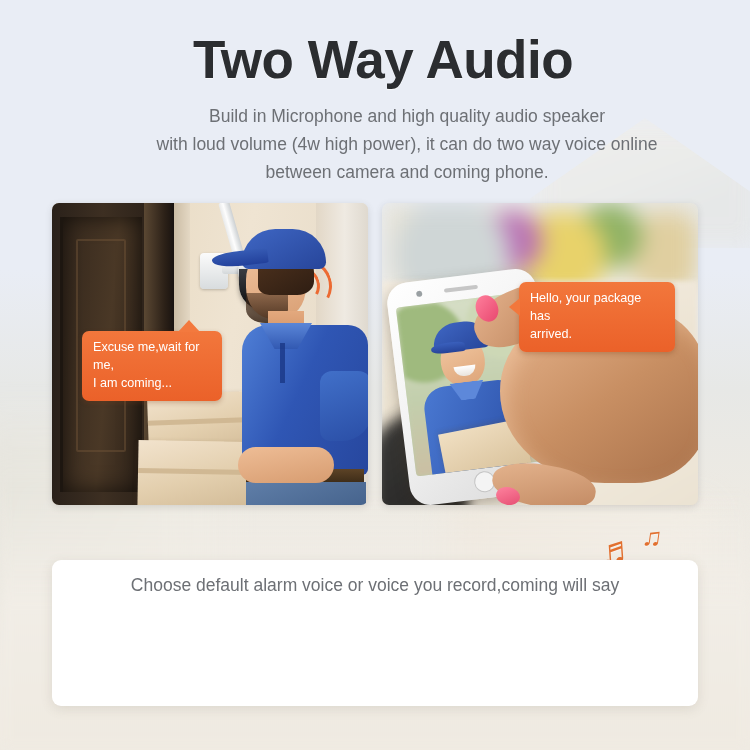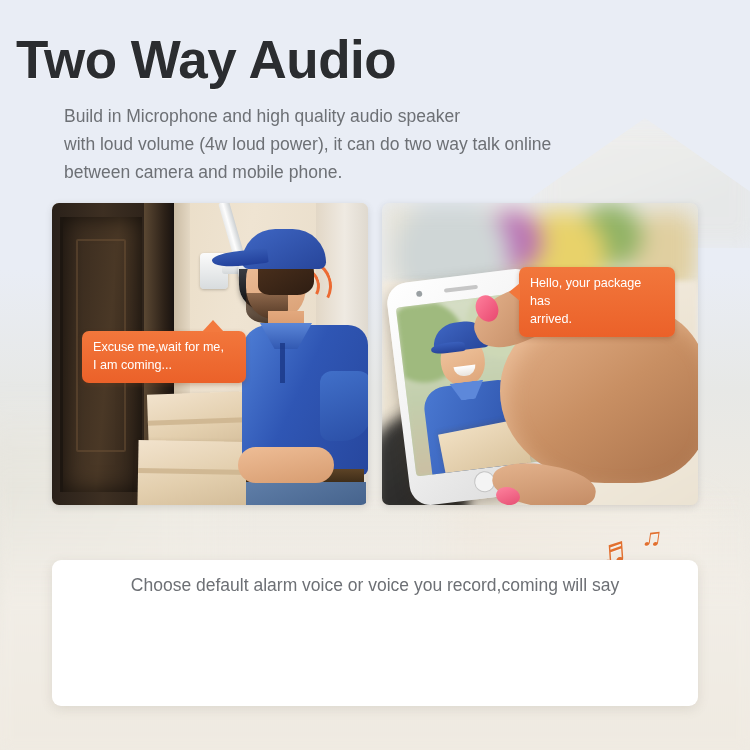--- a/index.html
+++ b/index.html
@@ -43,21 +43,21 @@
     filter:blur(6px);
   }
   .bg-blur-topright2 {
     position:absolute; right:40px; top:505px;
     width:260px; height:120px;
     background:linear-gradient(135deg,#efe6da,#f6f2ea);
     filter:blur(16px); opacity:.8;
   }
 
   
-  .header { position:absolute; left:16px; right:0; top:32px; }
+  .header { position:absolute; left:16px; right:0; top:32px; text-align:center; }
   .title {
     font-size:53px; font-weight:bold; color:#2b2d30;
     letter-spacing:-.5px; line-height:1.05;
     text-shadow:0 1px 1px rgba(255,255,255,.75);
   }
   .subtitle {
     margin-top:14px; font-size:17.5px; color:#6d7075;
     line-height:1.62; font-weight:400;padding-left:48px;
   }
 
@@ -381,27 +381,27 @@
   
   .bubble {
     position:absolute;
     background:linear-gradient(180deg,#f2773c 0%,#eb6129 100%);
     color:#fff; border-radius:7px;
     font-size:12.6px; line-height:1.42;
     padding:8px 11px;
     box-shadow:0 2px 5px rgba(120,60,25,.3);
     white-space:pre-line;
   }
-  .bubble.left-b  { left:30px; top:128px; width:164px; }
+  .bubble.left-b  { left:30px; top:128px; width:140px; }
   .bubble.left-b::after {
     content:""; position:absolute; right:22px; top:-11px;
     border-left:11px solid transparent; border-right:11px solid transparent;
     border-bottom:12px solid #f3793e;
   }
-  .bubble.right-b { left:137px; top:64px; width:156px; }
+  .bubble.right-b { left:137px; top:79px; width:156px; }
   .bubble.right-b::after {
     content:""; position:absolute; left:-10px; top:16px;
     border-top:9px solid transparent; border-bottom:9px solid transparent;
     border-right:11px solid #f2773c;
   }
 
   
   .card {
     position:absolute; left:52px; top:560px; width:646px; height:146px;
     background:#fff; border-radius:9px;
@@ -434,22 +434,22 @@
 
   <div class="bg-blur-roof"></div>
   <div class="bg-blur-left"></div>
   <div class="bg-blur-topright2"></div>
   <div class="bg-blur-bottom"></div>
 
   <div class="header">
     <div class="title">Two Way Audio</div>
     <div class="subtitle">
       <div>Build in Microphone and high quality audio speaker</div>
-      <div>with loud volume (4w loud power), it can do two way talk online</div>
-      <div>between camera and mobile phone.</div>
+      <div>with loud volume (4w high power), it can do two way voice online</div>
+      <div>between camera and coming phone.</div>
     </div>
   </div>
 
   <div class="photos">
 
     <div class="photo left">
       <div class="scene-wall"></div>
       <div class="scene-wall-right"></div>
 
       <div class="door-outer">

